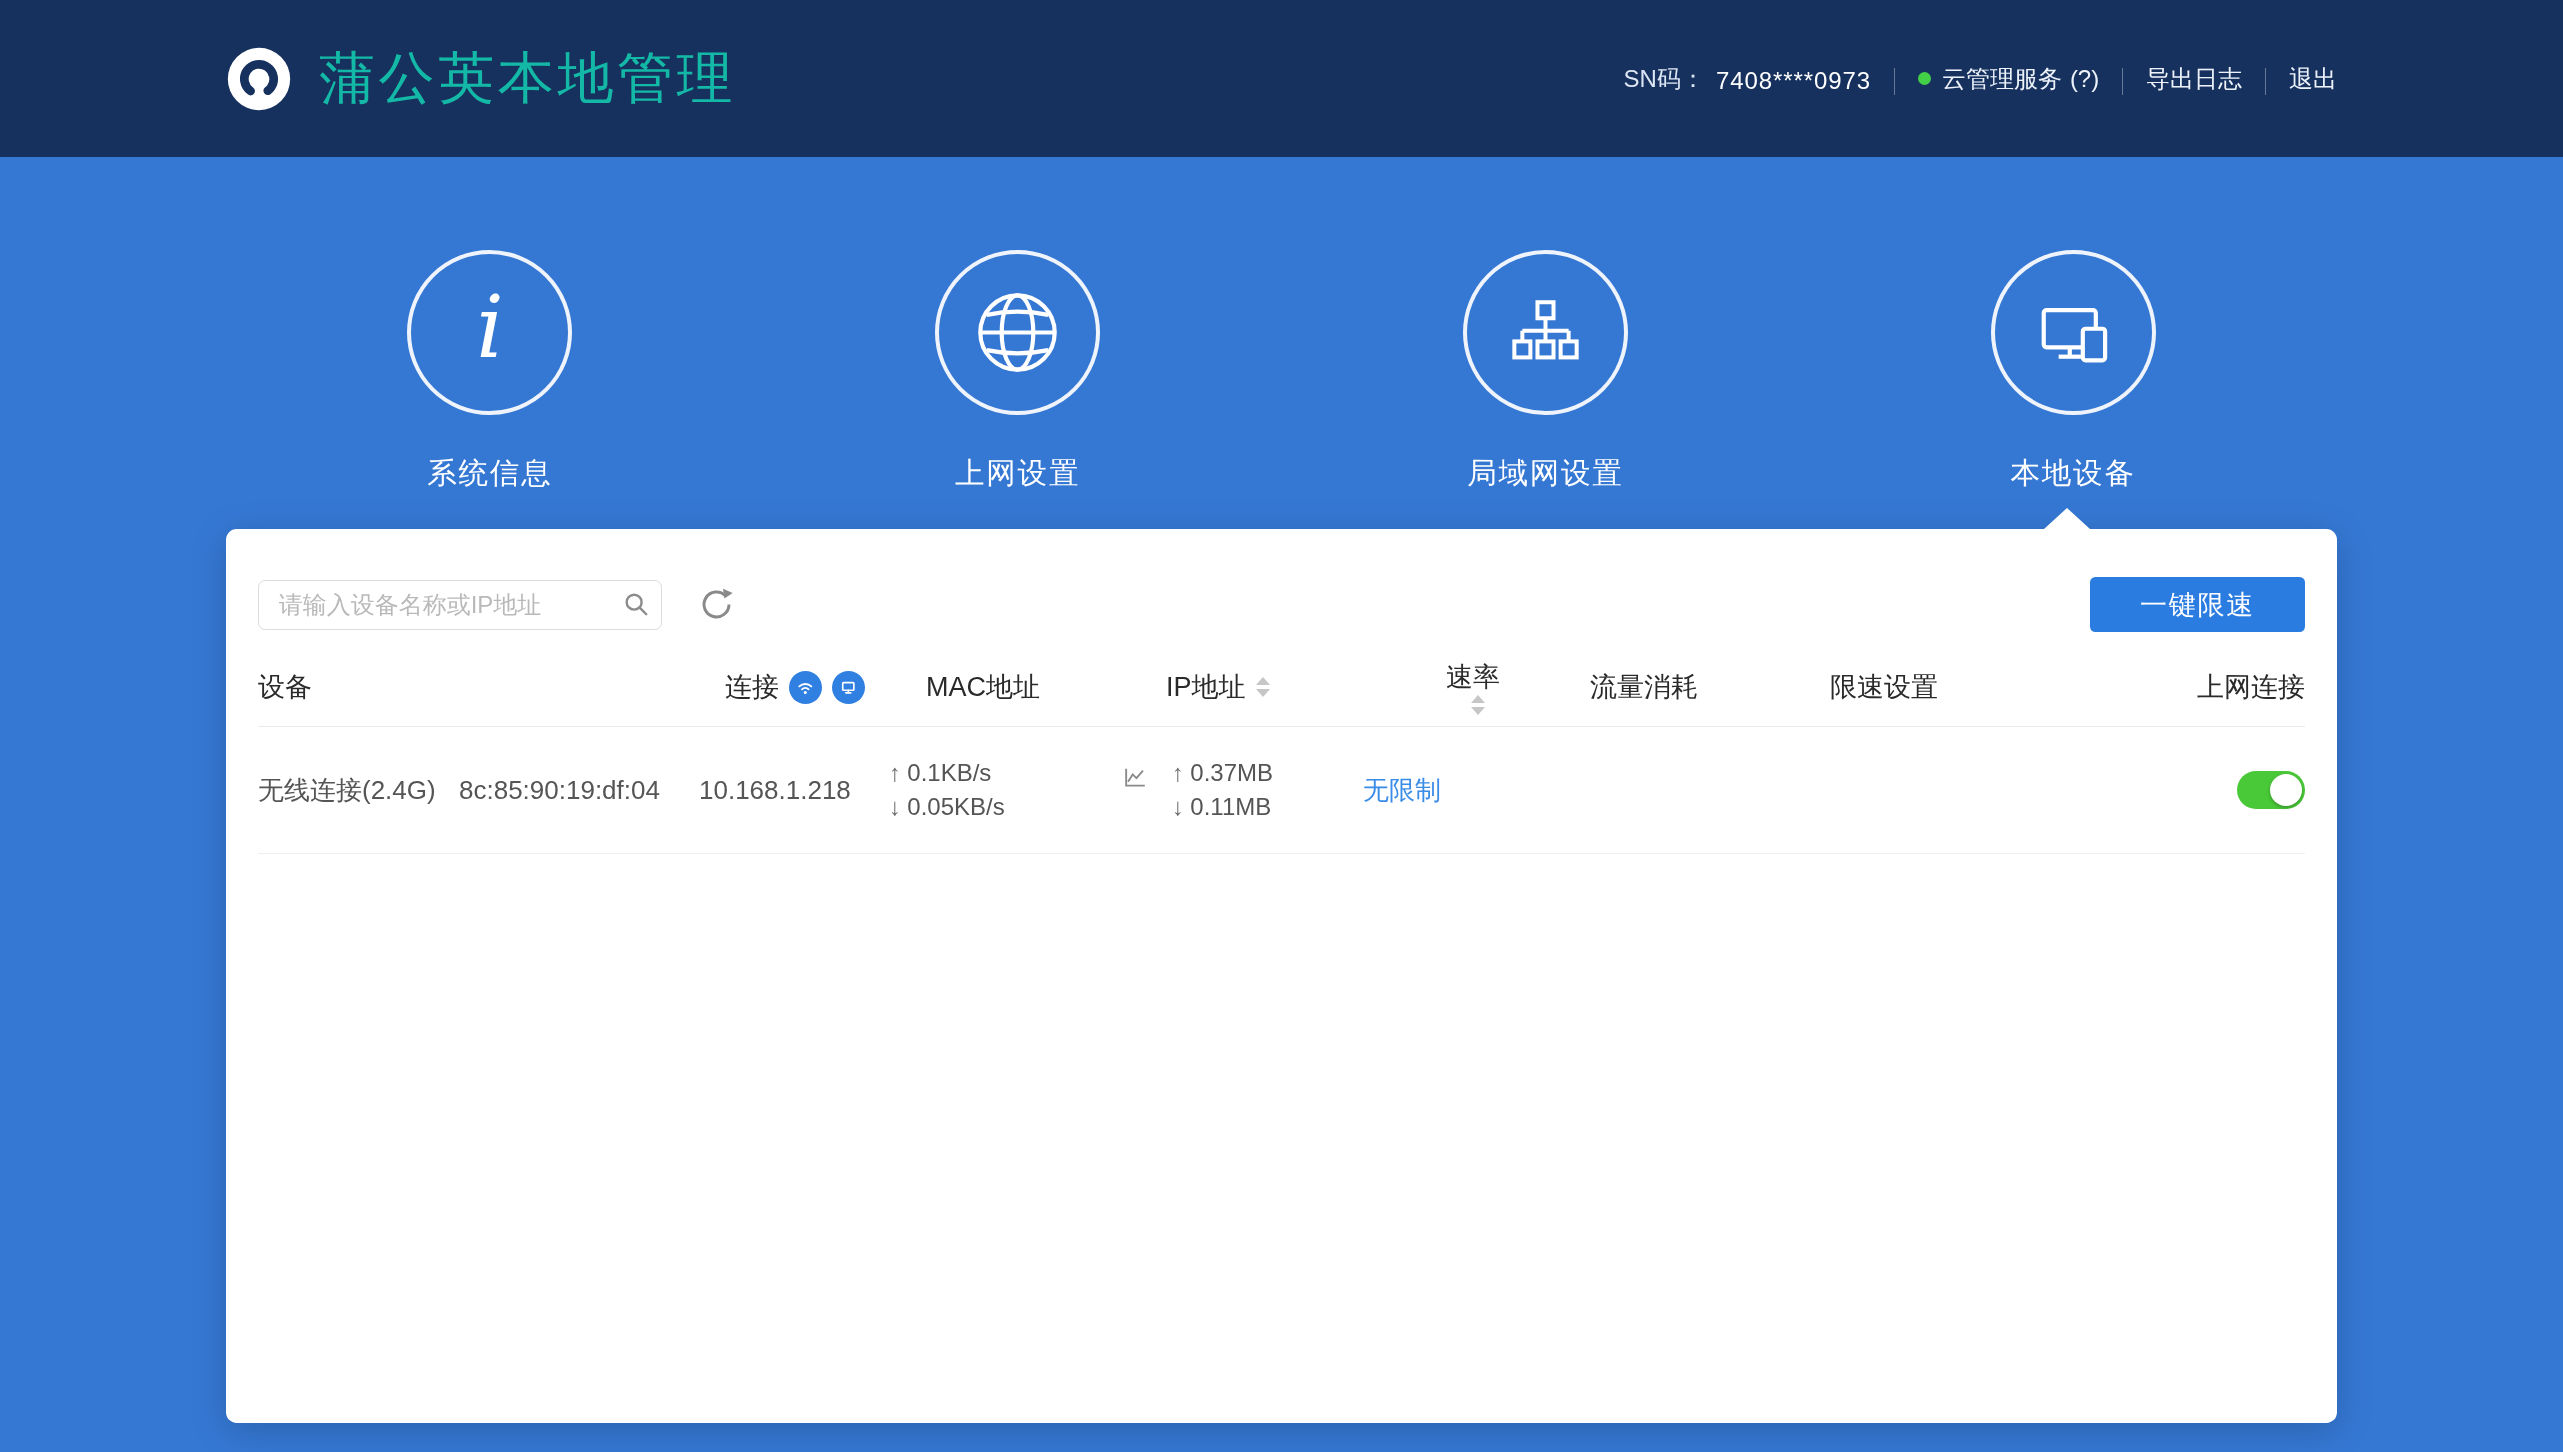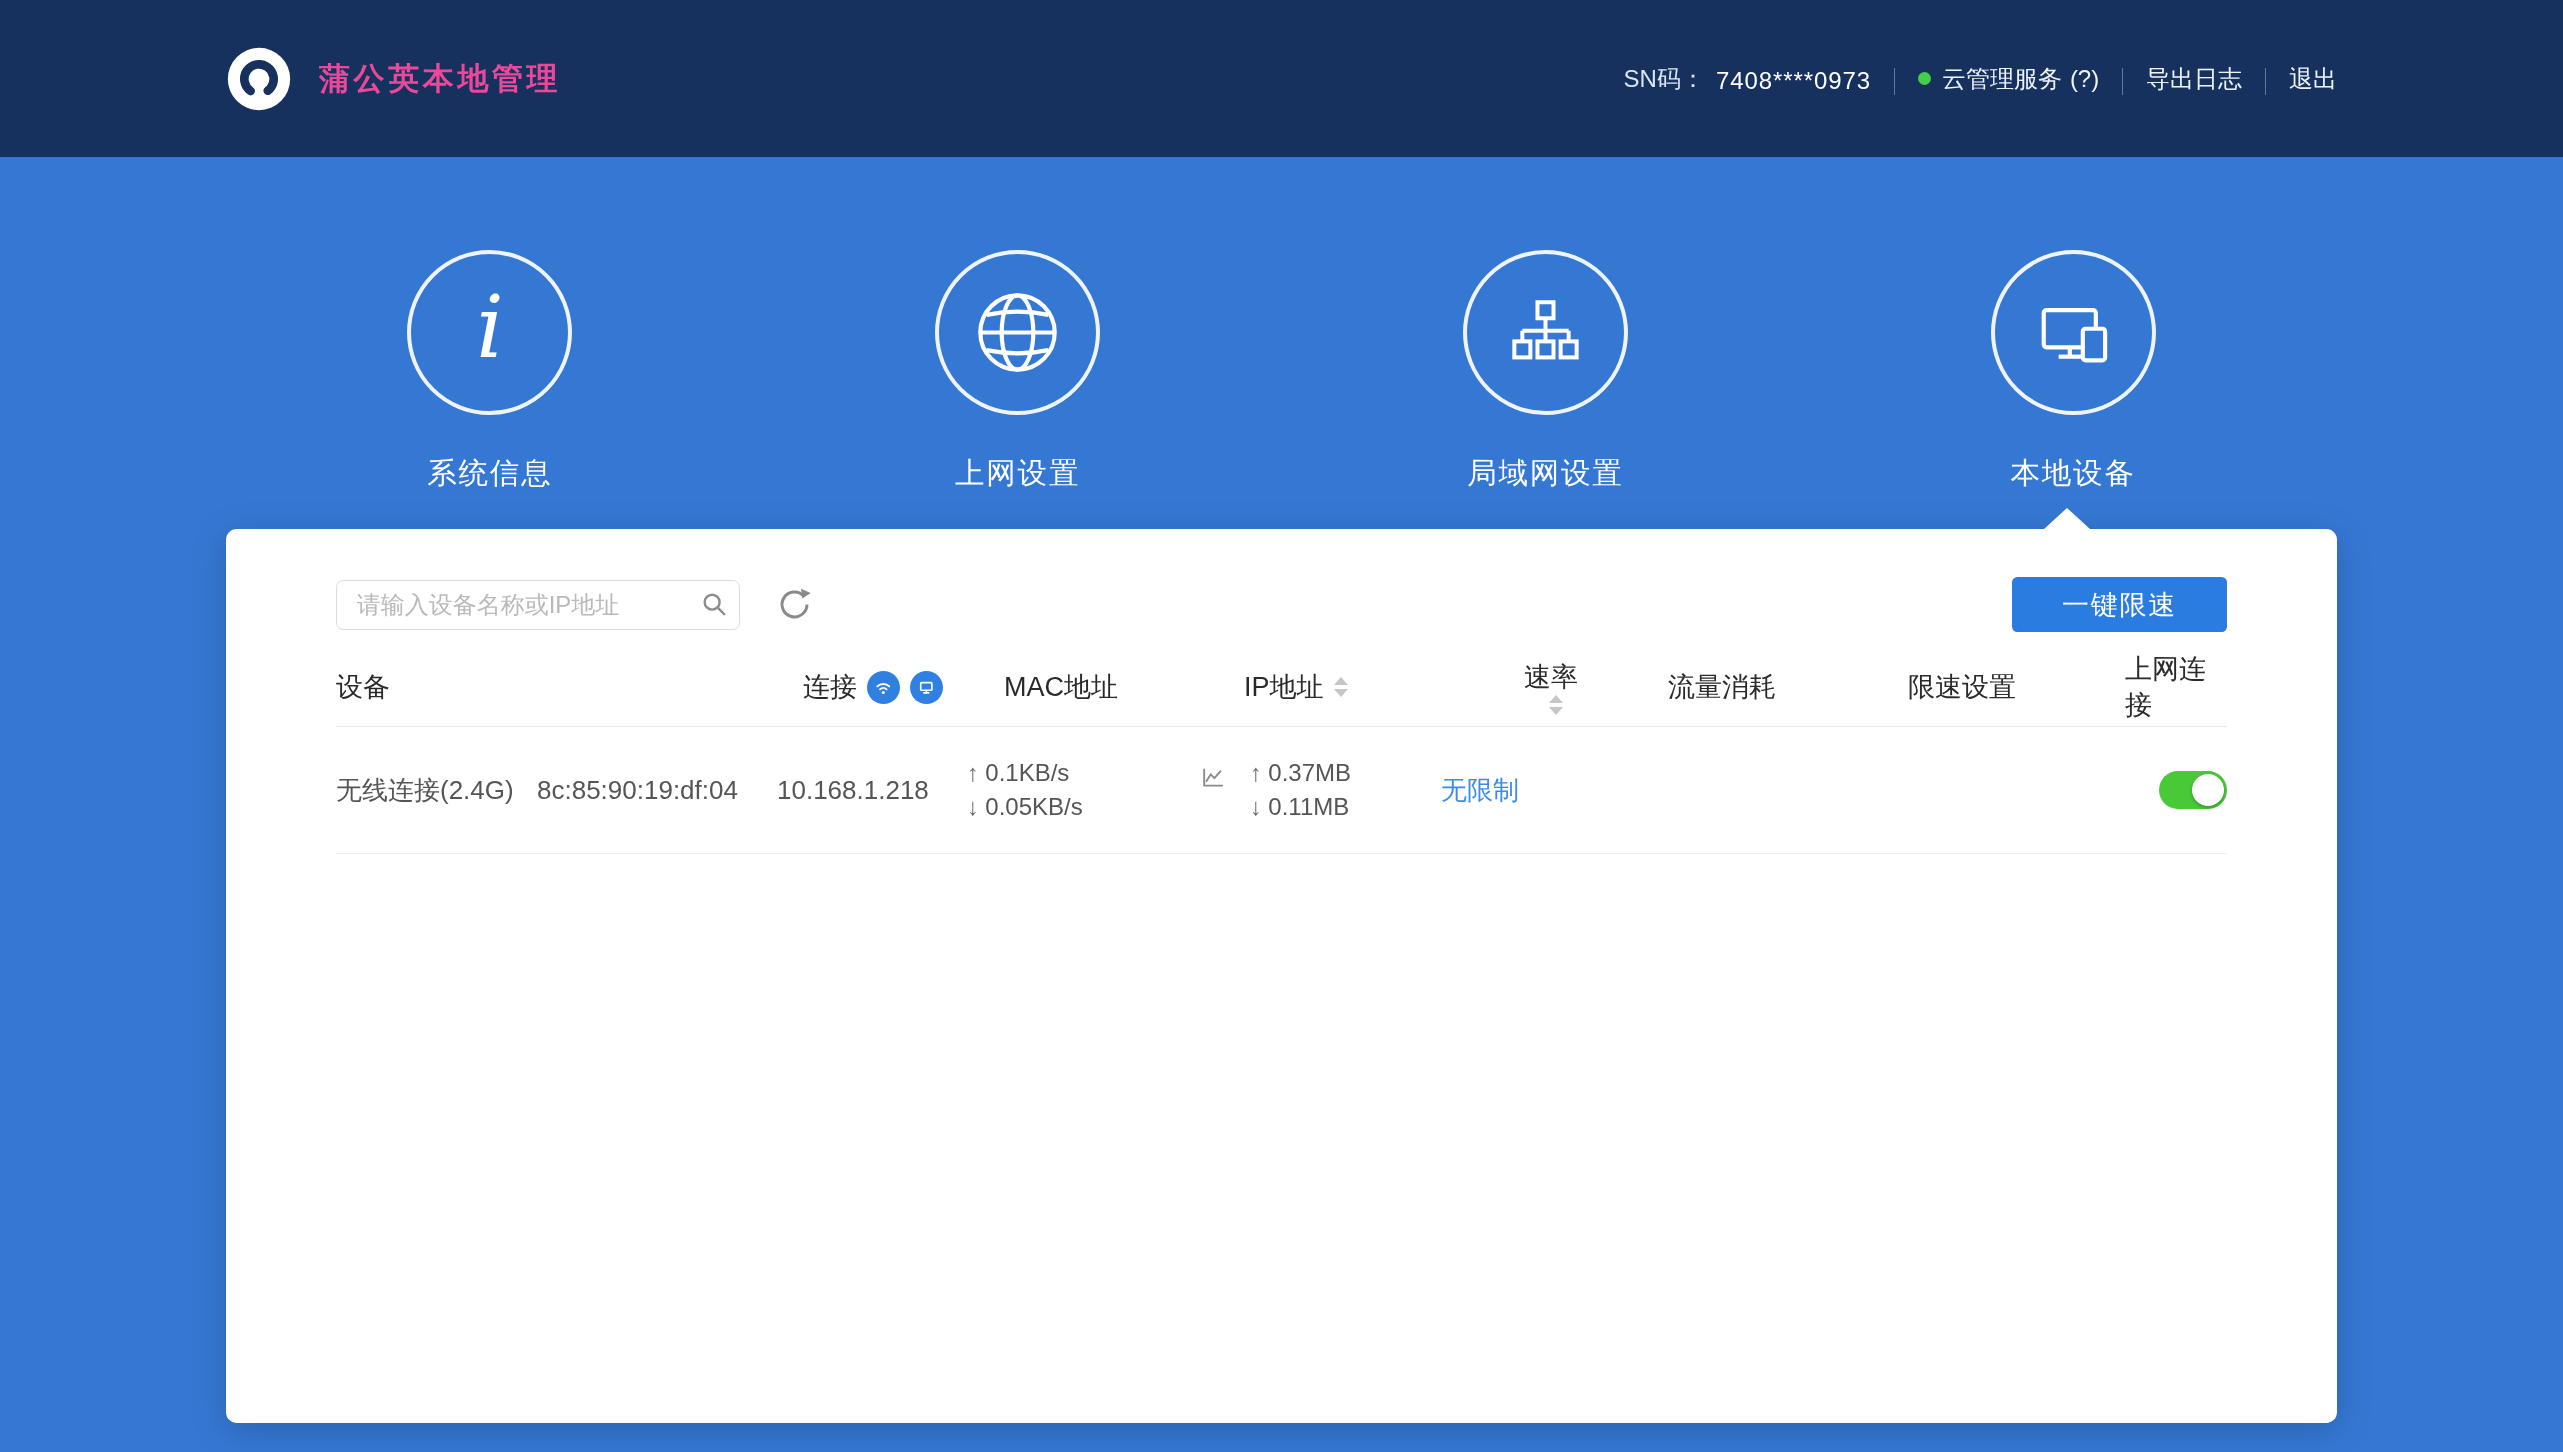--- a/index.html
+++ b/index.html
@@ -6,42 +6,42 @@
   html,body{margin:0;padding:0;}
   body{
     width:2563px;height:1452px;overflow:hidden;
     font-family:"Liberation Sans","DejaVu Sans",sans-serif;
     background:var(--page-bg,#3578d4);
   }
   
   .topbar{height:157px;background:var(--header-bg,#16315e);}
   .topbar-inner{width:2111px;height:100%;margin:0 auto;display:flex;align-items:center;}
   .logo{width:66px;height:66px;flex:none;}
-  .app-title{margin-left:27px;font-size:31px;color:#ec4899;letter-spacing:3.6px;white-space:nowrap;font-weight:bold;}
+  .app-title{margin-left:27px;font-size:56px;color:#14b8a6;letter-spacing:3.6px;white-space:nowrap;}
   .tb-right{margin-left:auto;display:flex;align-items:flex-end;color:#eef3fb;font-size:24px;white-space:nowrap;}
   .sn-label{color:#dde6f4;}
   .sn-value{color:#fff;letter-spacing:0.9px;margin-left:11px;}
   .vdiv{width:0.9px;height:27px;background:rgba(255,255,255,.35);margin:0 23px;}
   .cloud{display:flex;align-items:center;cursor:pointer;}
   .dot{width:13.4px;height:13.4px;border-radius:50%;background:var(--green,#43cf47);margin-right:10.7px;}
   .help{margin-left:8px;}
   .hlink{cursor:pointer;}
   
   .nav{height:372px;position:relative;}
   .nav-inner{width:2111px;height:100%;margin:0 auto;display:grid;grid-template-columns:repeat(4,1fr);position:relative;}
   .nav-item{display:flex;flex-direction:column;align-items:center;padding-top:93px;cursor:pointer;}
   .navcircle{width:165px;height:165px;border-radius:50%;border:4.5px solid rgba(255,255,255,.92);
     display:flex;align-items:center;justify-content:center;}
   .nav-label{margin-top:39px;font-size:29.5px;color:#fff;letter-spacing:1.8px;}
   .pointer{position:absolute;bottom:0;left:1818px;width:0;height:0;
     border-left:23px solid transparent;border-right:23px solid transparent;border-bottom:21.5px solid #fff;}
   
   .main{display:flex;justify-content:center;}
   .card{width:2111px;height:894px;background:#fff;border-radius:10.7px;
-    box-shadow:0 7.2px 36px rgba(0,0,0,.18);padding:0 110px;}
+    box-shadow:0 7.2px 36px rgba(0,0,0,.18);padding:0 32px;}
   .toolbar{display:flex;align-items:center;padding-top:48px;}
   .searchbox{position:relative;width:404px;height:50px;}
   .searchbox input{width:100%;height:100%;border:1.8px solid #dcdcdc;border-radius:7.2px;
     padding:0 55px 0 19.7px;font-size:24px;color:#333;outline:none;font-family:inherit;background:#fff;}
   .searchbox input::placeholder{color:#b9b9b9;}
   .search-ic{position:absolute;right:12.5px;top:10.7px;width:28px;height:28px;cursor:pointer;}
   .refresh{margin-left:36px;width:37px;height:37px;cursor:pointer;}
   .btn-limit{margin-left:auto;width:215px;height:55px;background:var(--accent,#2b7ce0);
     border:none;border-radius:5.4px;color:#fff;font-size:27px;display:flex;align-items:center;justify-content:center;
     cursor:pointer;font-family:inherit;letter-spacing:1.8px;}

